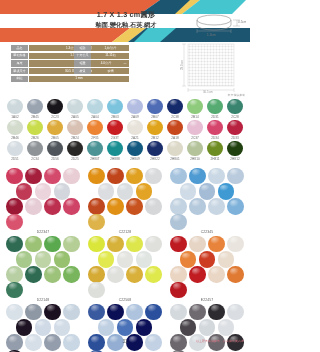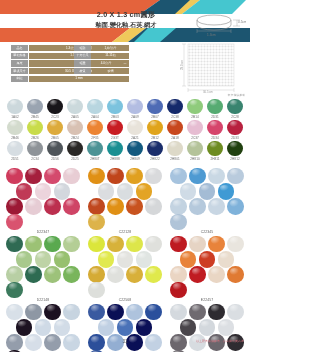--- a/index.html
+++ b/index.html
@@ -113,21 +113,21 @@
     <polygon points="190,0 200,0 182,14 175,14" fill="#efc95b"></polygon>
     <polygon points="200,0 246,0 232,14 182,14" fill="#45c6cf"></polygon>
     <polygon points="0,28 130,28 112,42 0,42" fill="#e4633c"></polygon>
     <polygon points="130,28 146,28 128,42 112,42" fill="#efc95b"></polygon>
     <polygon points="146,28 250,28 250,42 128,42" fill="#1c5570"></polygon>
     <polygon points="148,28 176,28 160,42 134,42" fill="#45c6cf"></polygon>
   </svg>
 </div>
 
 <div class="title-block">
-  <div class="title-main">2.0 X 1.3 cm圓形</div>
+  <div class="title-main">1.7 X 1.3 cm圓形</div>
   <div class="title-sub">釉面.變化釉.石英.網才</div>
 </div>
 
 <div class="disc-diagram">
   <svg width="58" height="28" viewBox="0 0 58 28">
     <ellipse cx="26" cy="11" rx="17" ry="5" fill="none" stroke="#8a8a8a" stroke-width=".6"></ellipse>
     <path d="M9 11 L9 16 A17 5 0 0 0 43 16 L43 11" fill="none" stroke="#8a8a8a" stroke-width=".6"></path>
     <line x1="45" y1="11" x2="52" y2="11" stroke="#9a9a9a" stroke-width=".4"></line>
     <line x1="45" y1="17" x2="52" y2="17" stroke="#9a9a9a" stroke-width=".4"></line>
     <line x1="49" y1="11" x2="49" y2="17" stroke="#9a9a9a" stroke-width=".4"></line>

